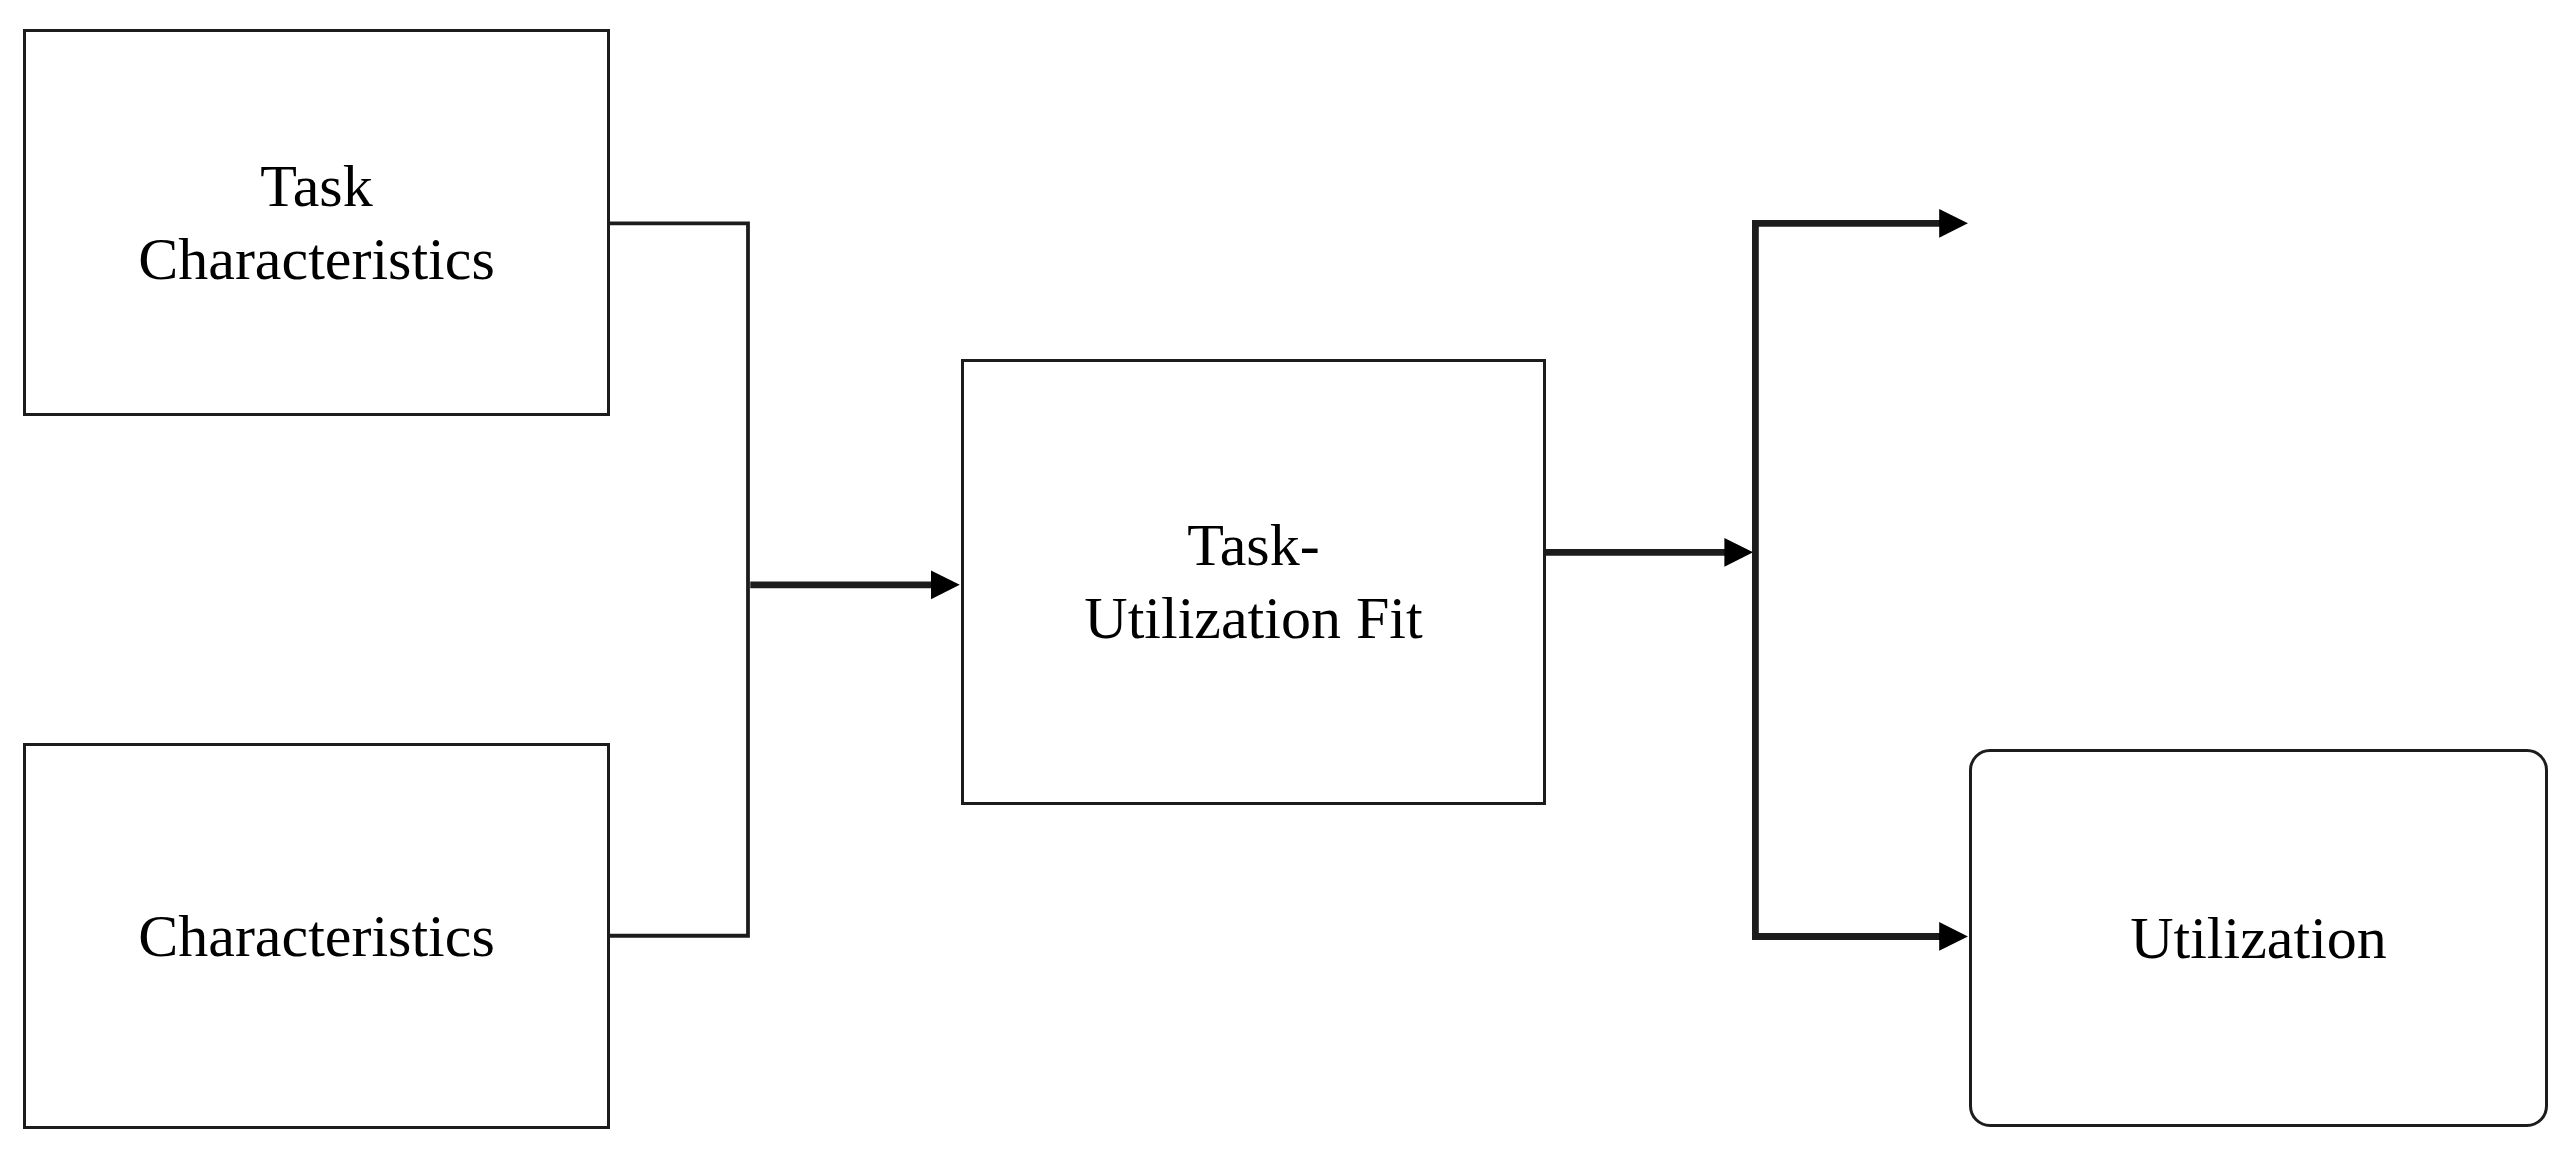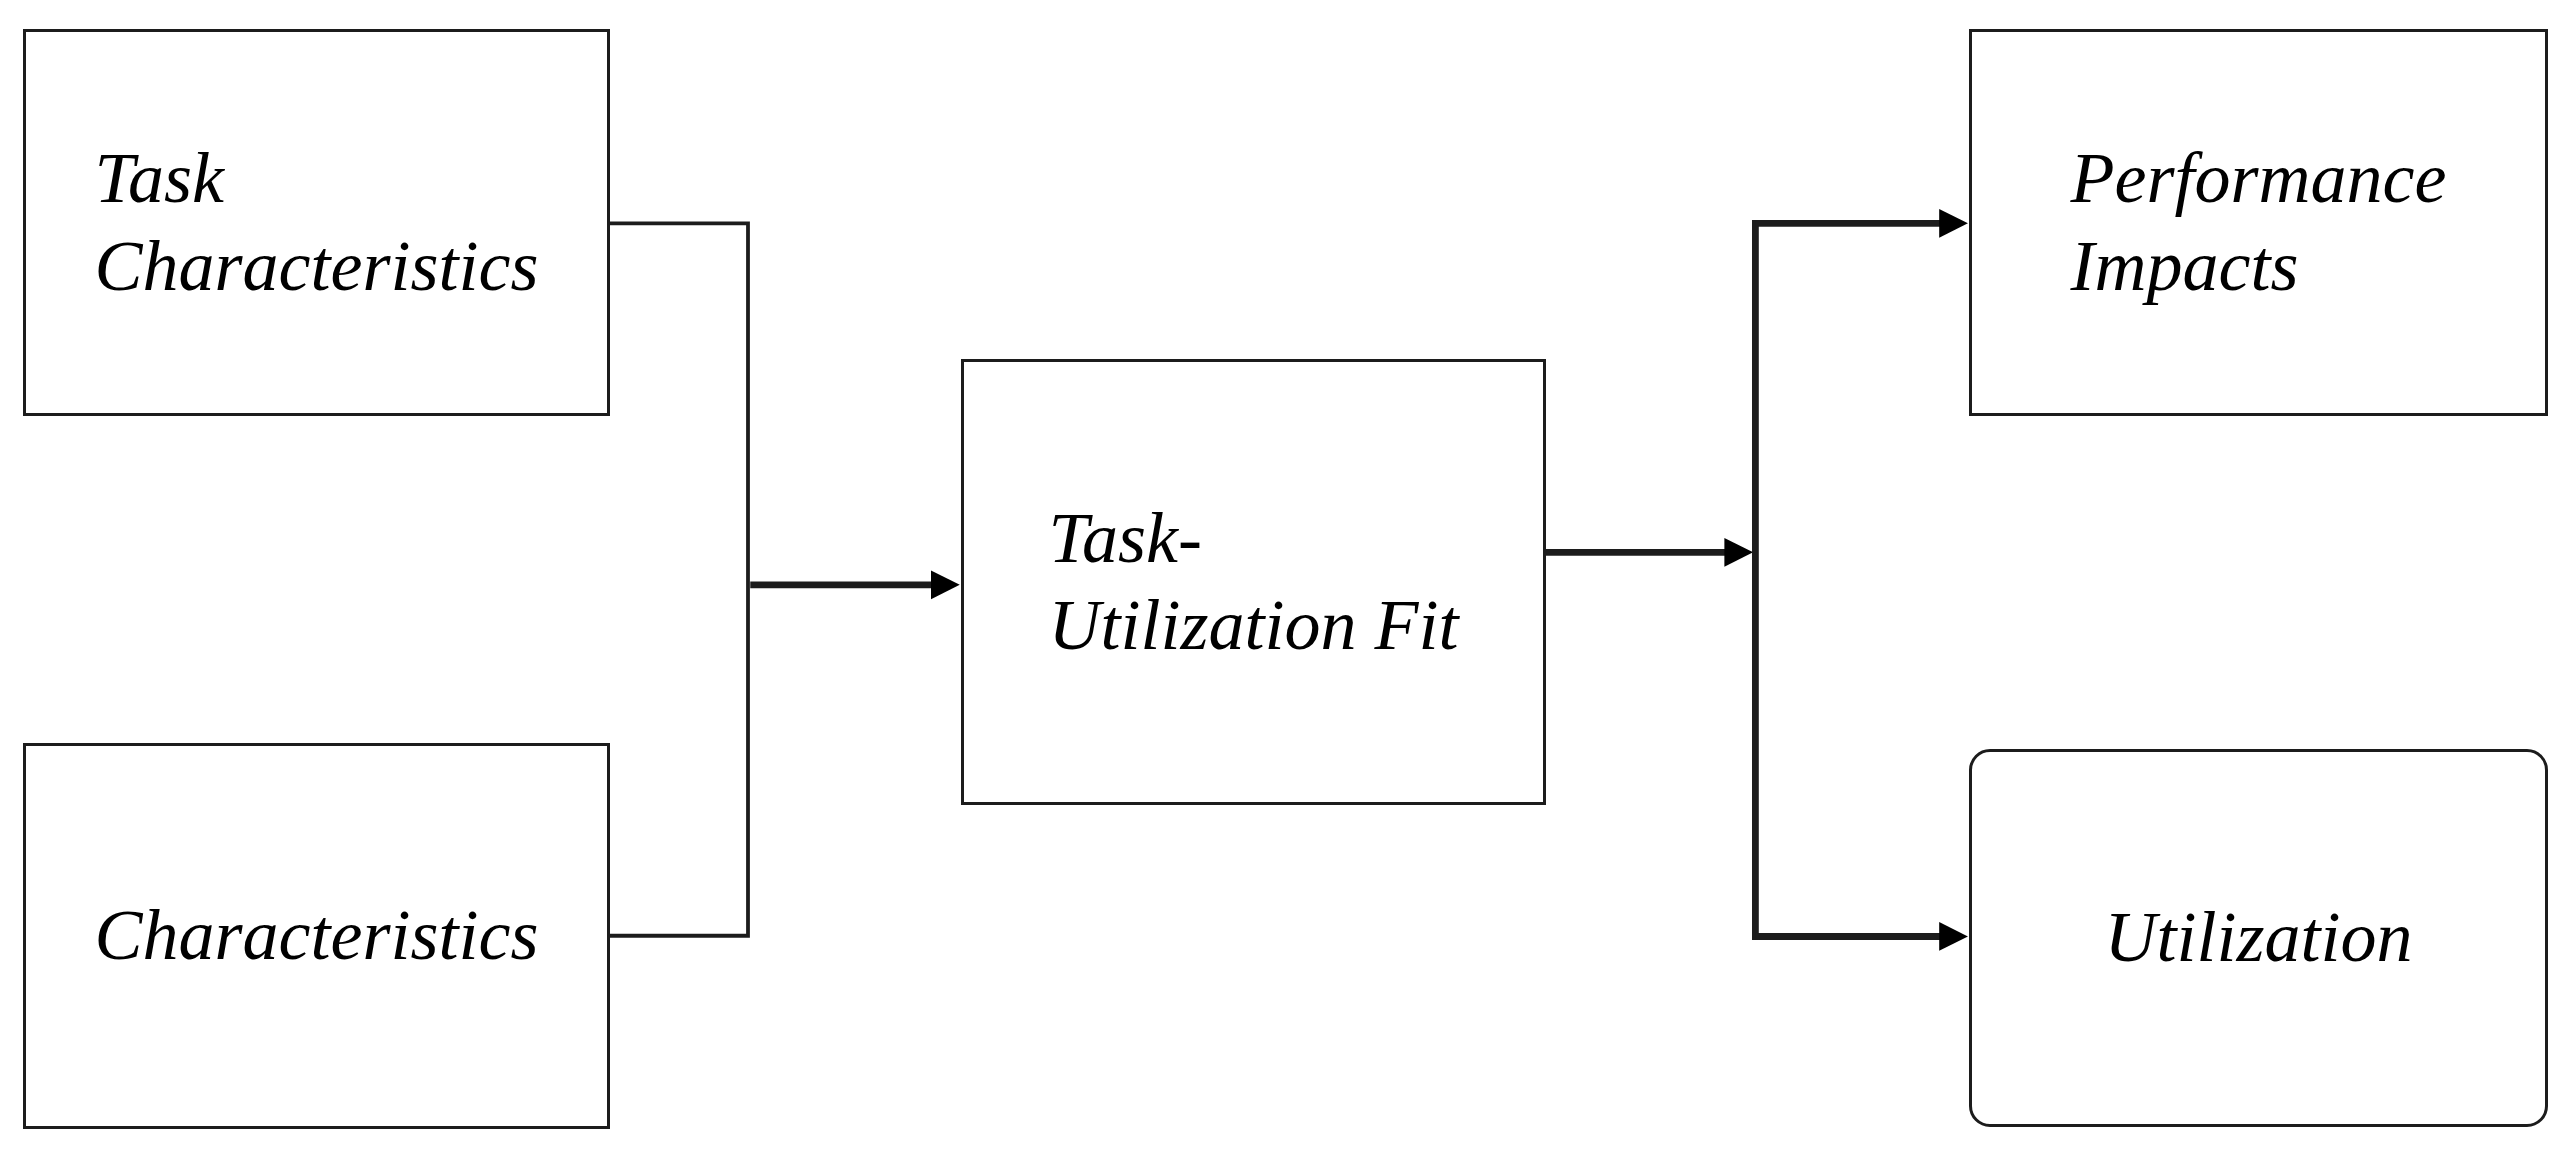--- a/index.html
+++ b/index.html
@@ -35,26 +35,25 @@
     position: absolute;
     box-sizing: border-box;
     border: 3.8px solid #1c1c1c;
     background: #ffffff;
     display: flex;
     align-items: center;
     justify-content: center;
   }
   .label {
     font-family: "Liberation Serif", "DejaVu Serif", serif;
-    font-size: 72px;
+    font-size: 60px;
     line-height: 1.21;
     color: #000000;
-    text-align: left;
+    text-align: center;
     white-space: nowrap;
-    font-style: italic;
   }
   .label span {
     display: block;
   }
 </style>
 </head>
 <body>
 
 <div class="canvas">
 
@@ -90,26 +89,20 @@
     </div>
   </div>
 
   <div class="node" style="left:961px; top:359px; width:585px; height:446px;">
     <div class="label">
       <span>Task-</span>
       <span>Utilization Fit</span>
     </div>
   </div>
 
-  <div class="node" style="left:1969px; top:29px; width:579px; height:387px;">
-    <div class="label">
-      <span>Performance</span>
-      <span>Impacts</span>
-    </div>
-  </div>
 
   <div class="node" style="left:1969px; top:749px; width:579px; height:378px;border-radius:21px;">
     <div class="label">
       <span>Utilization</span>
       <span></span>
     </div>
   </div>
 
 </div>
 

